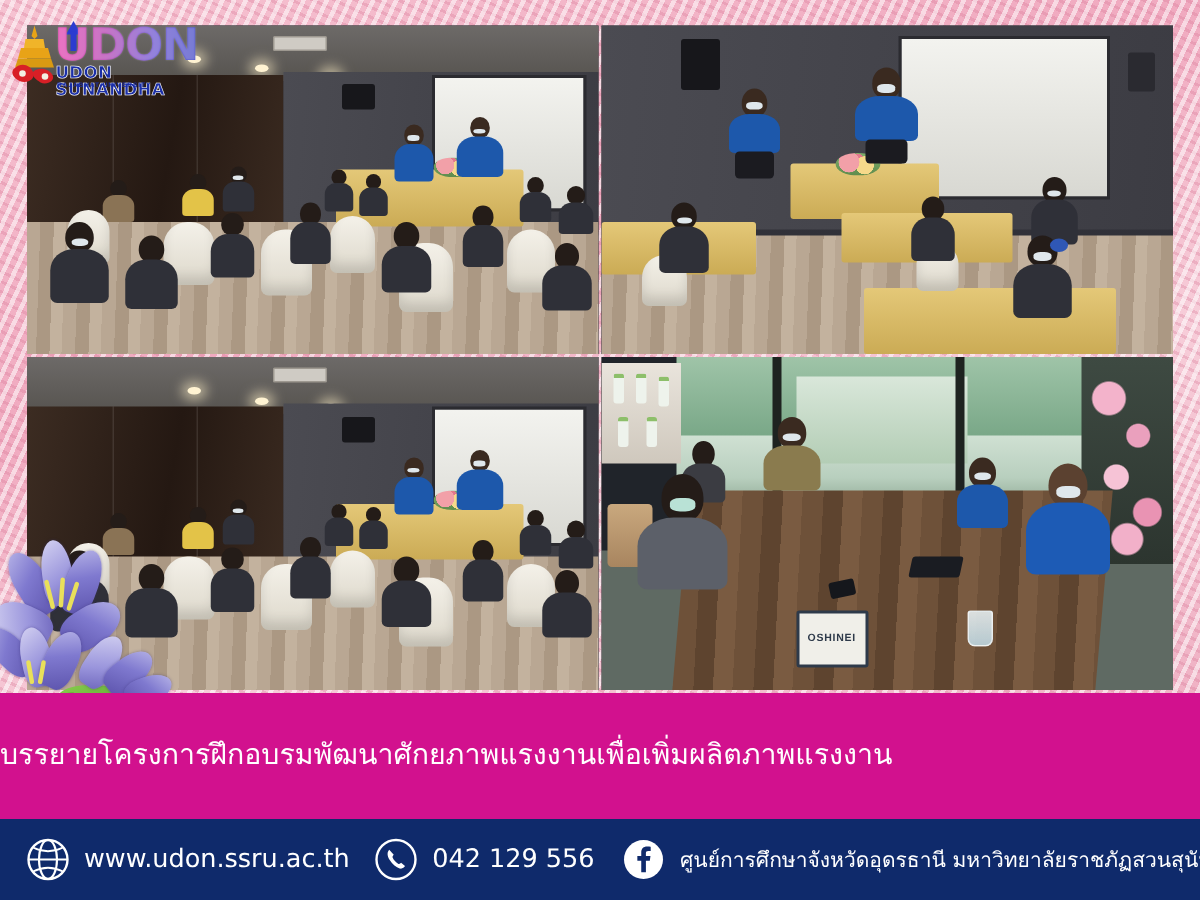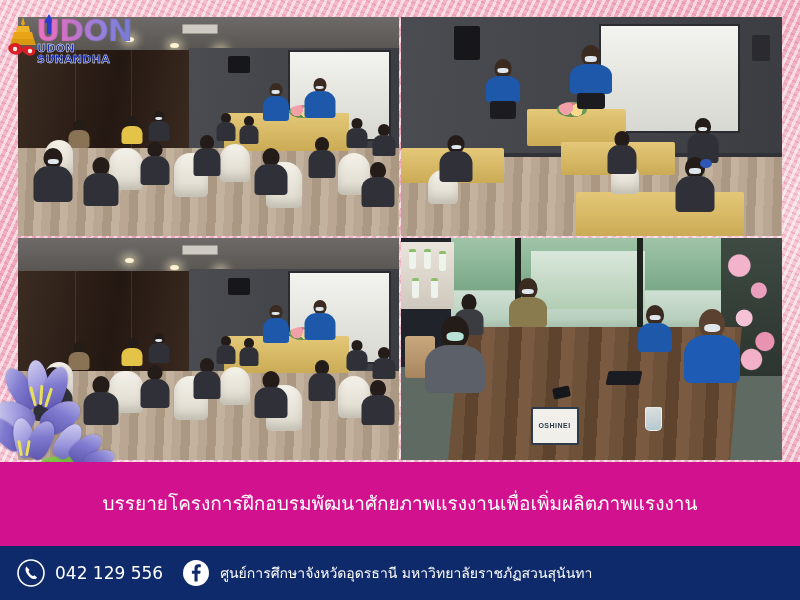--- a/index.html
+++ b/index.html
@@ -121,21 +121,21 @@
   .arrow-stem{position:absolute;left:41px;top:7px;width:4px;height:13px;background:#2b3bd0;}
   .suan{position:absolute;left:31px;top:29px;font-size:11px;font-weight:bold;
         font-family:"DejaVu Sans",sans-serif;letter-spacing:.3px;line-height:1;
         color:#1b2fa8;-webkit-text-stroke:.4px #ffffff;}
   .rajab{position:absolute;left:32px;top:40px;font-size:4.4px;font-weight:bold;
         letter-spacing:.6px;color:#1b2fa8;white-space:nowrap;}
 
   
   .banner{position:absolute;left:0;top:462px;width:800px;height:84px;background:#d2118e;}
   .banner-inner{position:absolute;left:0;top:0;width:800px;height:84px;
-        display:flex;flex-direction:column;align-items:center;justify-content:center;gap:2px;}
+        display:flex;flex-direction:column;align-items:flex-start;justify-content:center;gap:2px;}
   .btxt{color:#ffffff;font-size:19px;line-height:1.25;white-space:nowrap;
         font-family:"DejaVu Sans","Liberation Sans",sans-serif;}
 
   
   .footer{position:absolute;left:0;top:546px;width:800px;height:54px;background:#0f2a6b;
         display:flex;align-items:center;gap:0;}
   .fitem{display:flex;align-items:center;gap:9px;}
   .ftxt{color:#ffffff;font-size:17px;white-space:nowrap;
         font-family:"DejaVu Sans","Liberation Sans",sans-serif;}
   .ftxt.small{font-size:14px;}
@@ -510,20 +510,30 @@
   </div>
 
   <div class="banner">
     <div class="banner-inner">
       <div class="btxt">บรรยายโครงการฝึกอบรมพัฒนาศักยภาพแรงงานเพื่อเพิ่มผลิตภาพแรงงาน</div>
     </div>
   </div>
 
   <div class="footer">
 
+    <div class="fitem" style="margin-left:17px;">
+      <svg class="ico" width="30" height="30" viewBox="0 0 30 30">
+        <circle cx="15" cy="15" r="13" fill="none" stroke="#ffffff" stroke-width="1.6"></circle>
+        <ellipse cx="15" cy="15" rx="6" ry="13" fill="none" stroke="#ffffff" stroke-width="1.4"></ellipse>
+        <line x1="2" y1="15" x2="28" y2="15" stroke="#ffffff" stroke-width="1.4"></line>
+        <path d="M5 7 Q15 12 25 7" fill="none" stroke="#ffffff" stroke-width="1.2"></path>
+        <path d="M5 23 Q15 18 25 23" fill="none" stroke="#ffffff" stroke-width="1.2"></path>
+      </svg>
+      <span class="ftxt">www.udon.ssru.ac.th</span>
+    </div>
 
     <div class="fitem" style="margin-left:16px;">
       <svg class="ico" width="30" height="30" viewBox="0 0 30 30">
         <circle cx="15" cy="15" r="13" fill="none" stroke="#ffffff" stroke-width="1.6"></circle>
         <path d="M10.5 8.5 C9 10 9 12.5 10.8 15.4 C12.6 18.3 15.2 20.4 17.4 21 C19 21.4 20.4 20.6 21 19.4 L18.4 17.2 C17.8 17.9 17.1 18.2 16.4 17.8 C15 17 13.4 15.3 12.8 13.9 C12.5 13.2 12.8 12.5 13.5 11.9 Z" fill="#ffffff"></path>
       </svg>
       <span class="ftxt">042 129 556</span>
     </div>
 
     <div class="fitem" style="margin-left:18px;">

